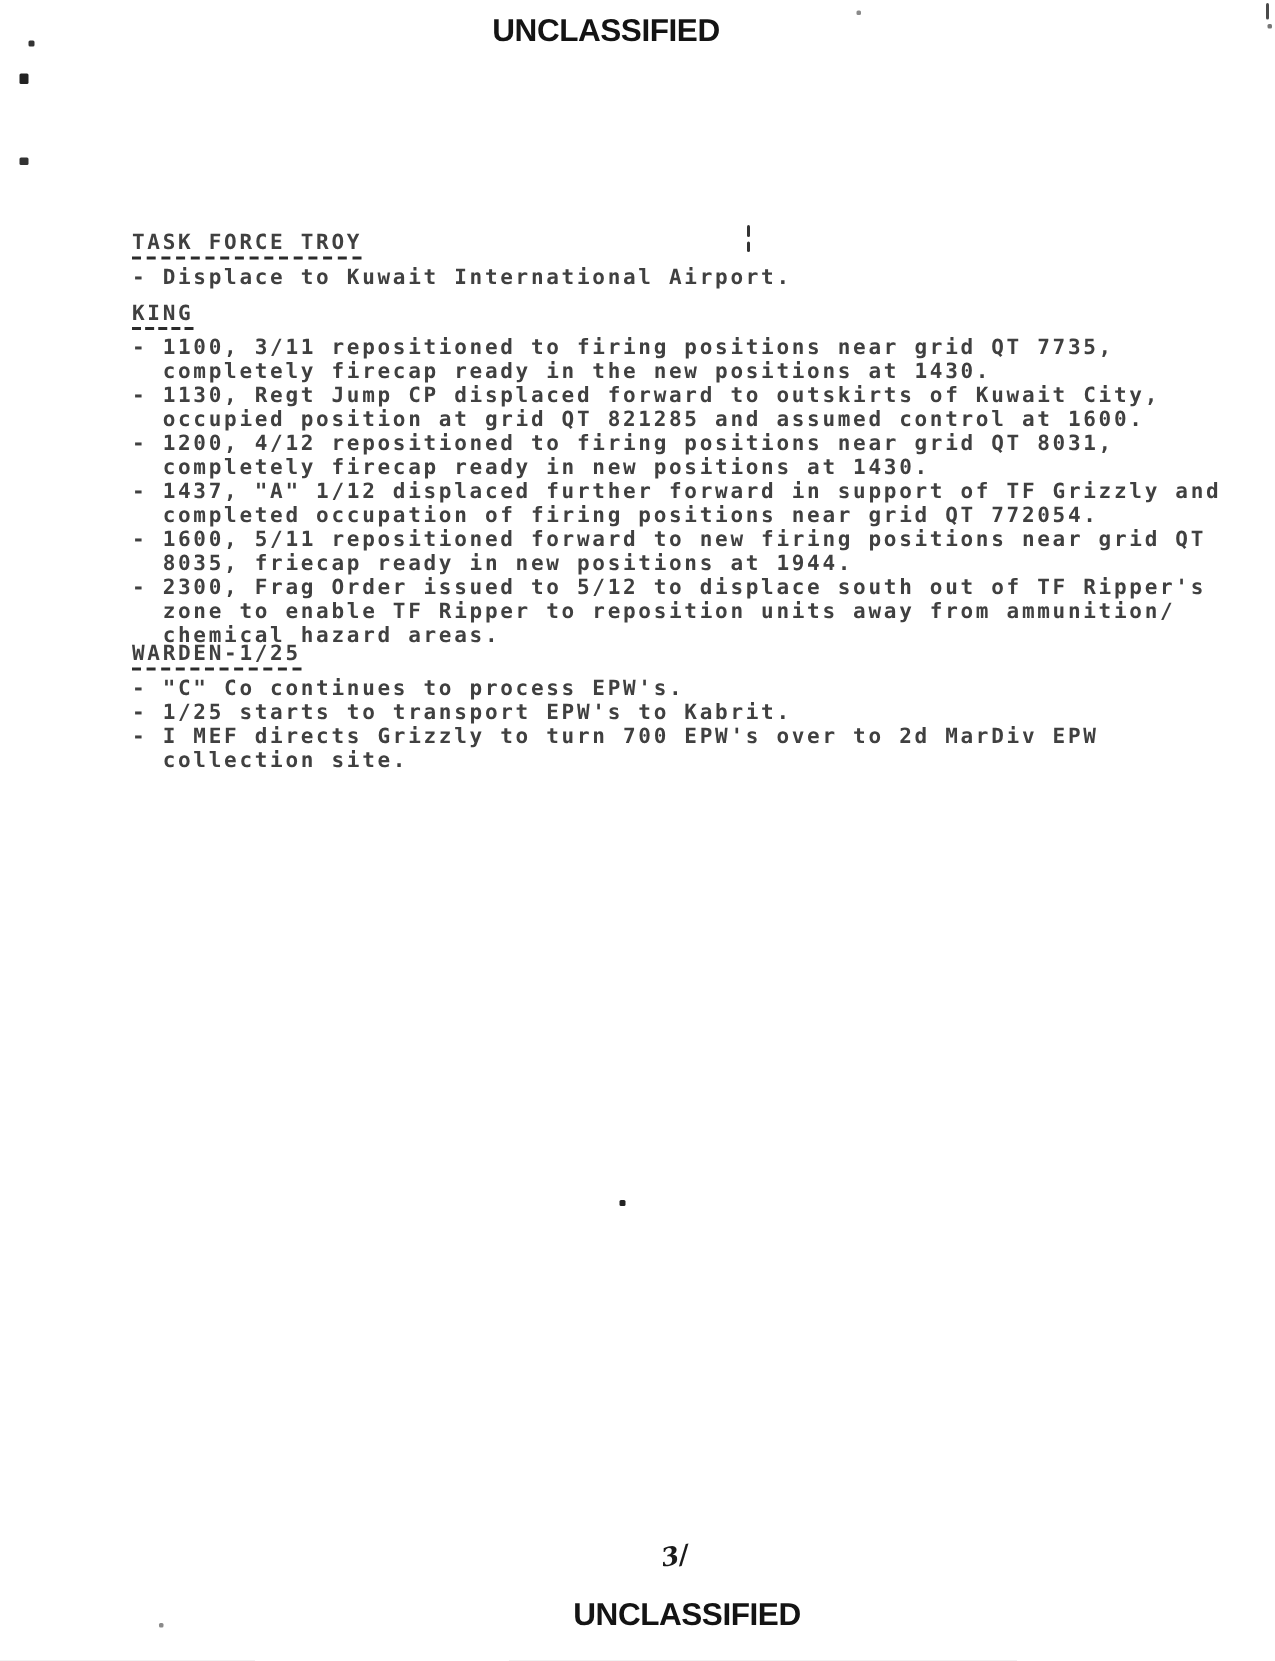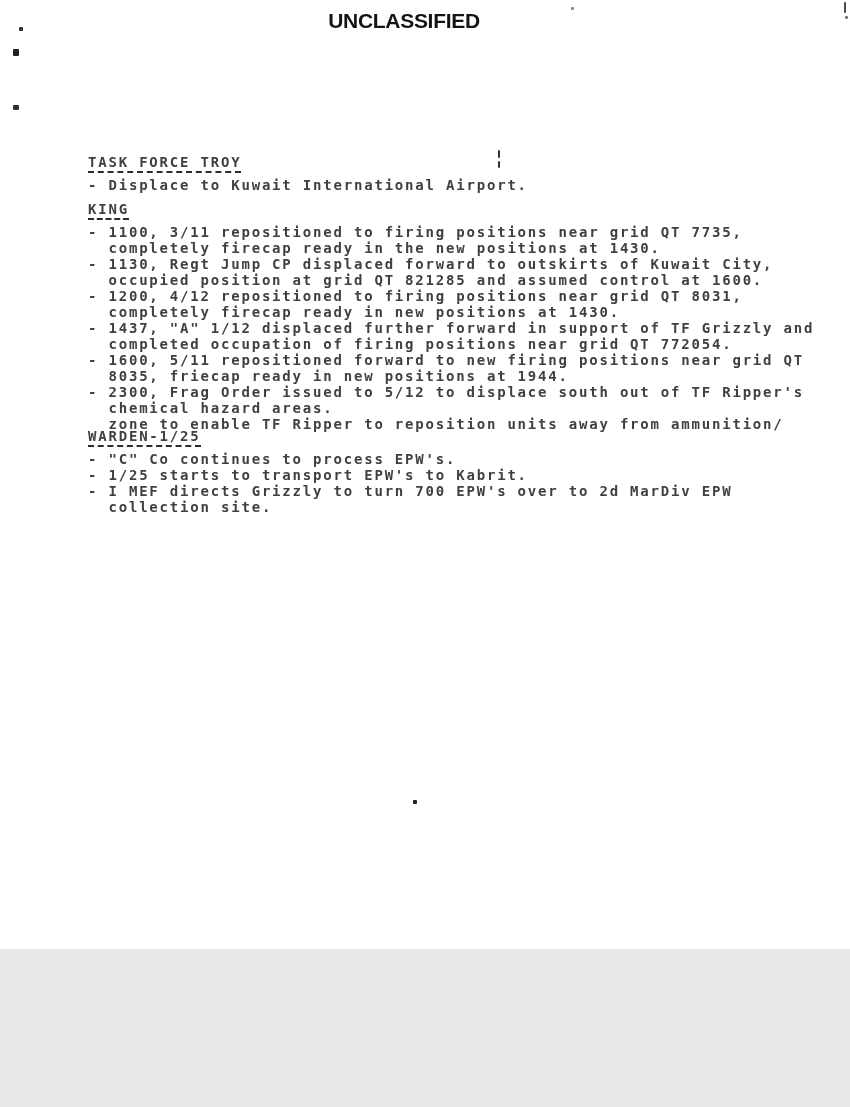--- a/index.html
+++ b/index.html
@@ -1,21 +1,21 @@
 <!DOCTYPE html>
 <html><head>
 <meta charset="utf-8">
 <style>
   * { margin: 0; padding: 0; box-sizing: border-box; }
   html, body { background: #e8e8e8; }
   body { font-family: "Liberation Sans", sans-serif; }
   .page {
     position: relative;
     width: 850px;
-    height: 949px;
+    height: 1107px;
     background: #ffffff;
     overflow: hidden;
     color: #1e1e1e;
   }
   .classification {
     position: absolute;
     font-family: "Liberation Sans", sans-serif;
     font-weight: bold;
     font-size: 21px;
     letter-spacing: -0.3px;
@@ -94,22 +94,22 @@
         <div>  completely firecap ready in the new positions at 1430.</div>
         <div>- 1130, Regt Jump CP displaced forward to outskirts of Kuwait City,</div>
         <div>  occupied position at grid QT 821285 and assumed control at 1600.</div>
         <div>- 1200, 4/12 repositioned to firing positions near grid QT 8031,</div>
         <div>  completely firecap ready in new positions at 1430.</div>
         <div>- 1437, "A" 1/12 displaced further forward in support of TF Grizzly and</div>
         <div>  completed occupation of firing positions near grid QT 772054.</div>
         <div>- 1600, 5/11 repositioned forward to new firing positions near grid QT</div>
         <div>  8035, friecap ready in new positions at 1944.</div>
         <div>- 2300, Frag Order issued to 5/12 to displace south out of TF Ripper's</div>
+        <div>  zone to enable TF Ripper to reposition units away from ammunition/</div>
         <div>  chemical hazard areas.</div>
-        <div>  zone to enable TF Ripper to reposition units away from ammunition/</div>
       </div>
   </div>
 
   <div class="section sec-warden">
     <span class="heading">WARDEN-1/25</span>
     <div class="lines">
         <div>- "C" Co continues to process EPW's.</div>
         <div>- 1/25 starts to transport EPW's to Kabrit.</div>
         <div>- I MEF directs Grizzly to turn 700 EPW's over to 2d MarDiv EPW</div>
         <div>  collection site.</div>

